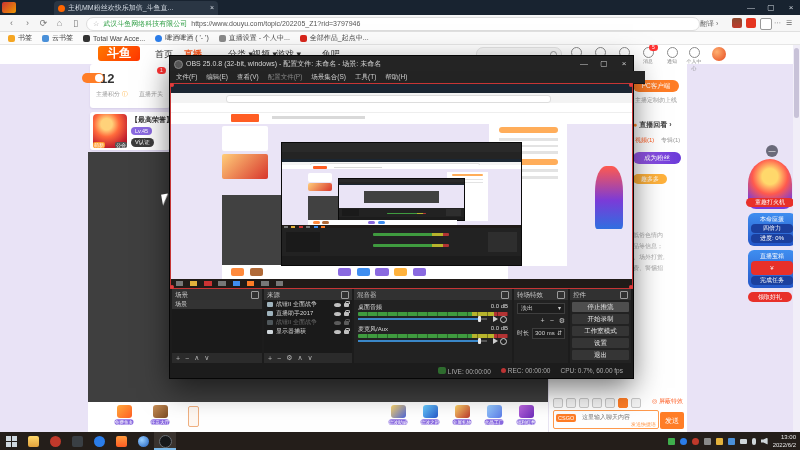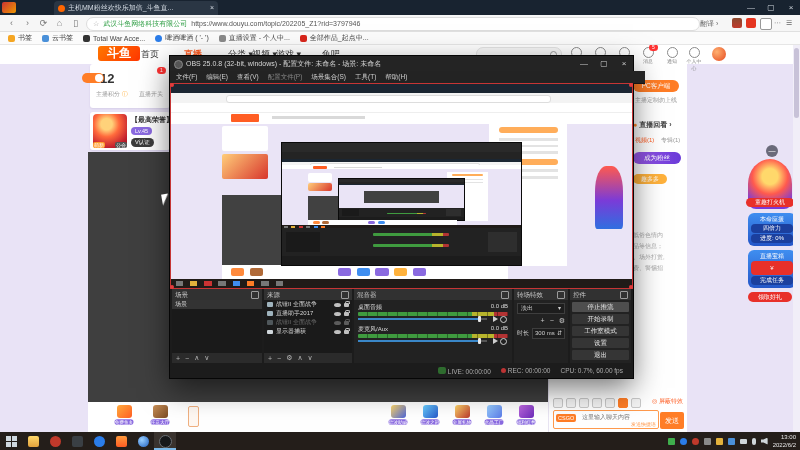--- a/index.html
+++ b/index.html
@@ -248,21 +248,21 @@
         <span>直播设置 - 个人中...</span>
       </span>
     <span class="bm">
         <i style="background:#d8261c"></i>
         <span>全部作品_起点中...</span>
       </span>
   </div>
 
   <div class="abs dy-head">
     <div class="abs dy-logo">斗鱼</div>
-    <span class="abs dy-nav" style="left:141px">首页</span>
+    <span class="abs dy-nav" style="left:155px">首页</span>
     <span class="abs dy-nav on" style="left:184px">直播</span>
     <span class="abs dy-nav" style="left:228px">分类 ▾</span>
     <span class="abs dy-nav" style="left:252px">视频 ▾</span>
     <span class="abs dy-nav" style="left:276px">游戏 ▾</span>
     <span class="abs dy-nav" style="left:322px">鱼吧</span>
     <div class="abs srch">
       <input placeholder="一条小团团ove" style="">
       <span class="mag"></span>
     </div>
     <div class="abs uic" style="left:564px">

